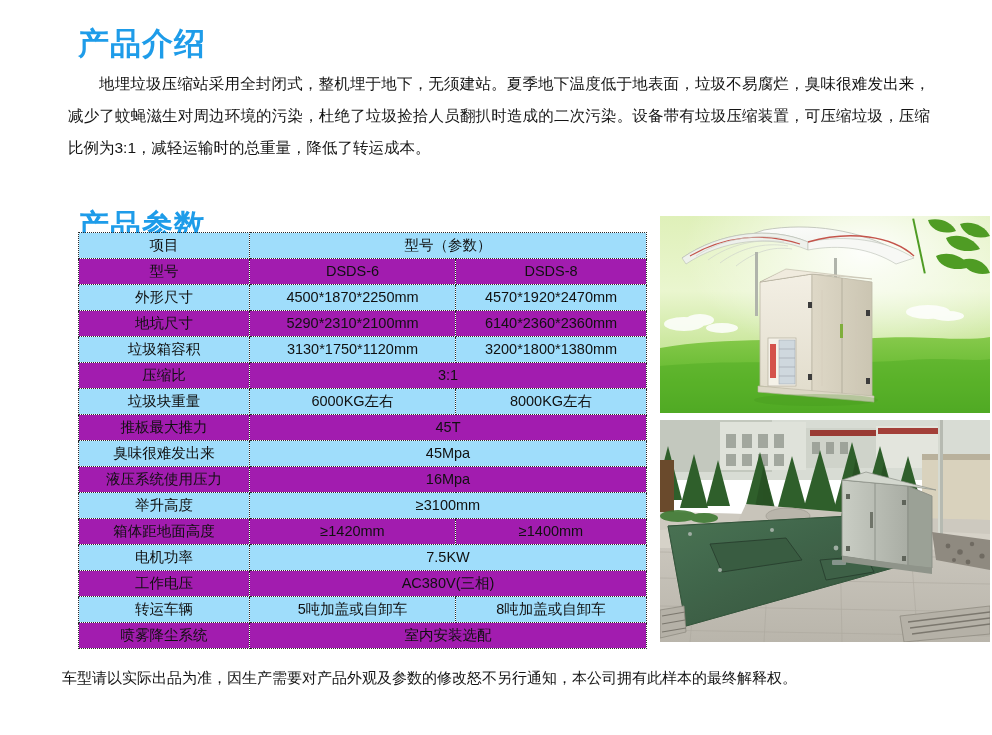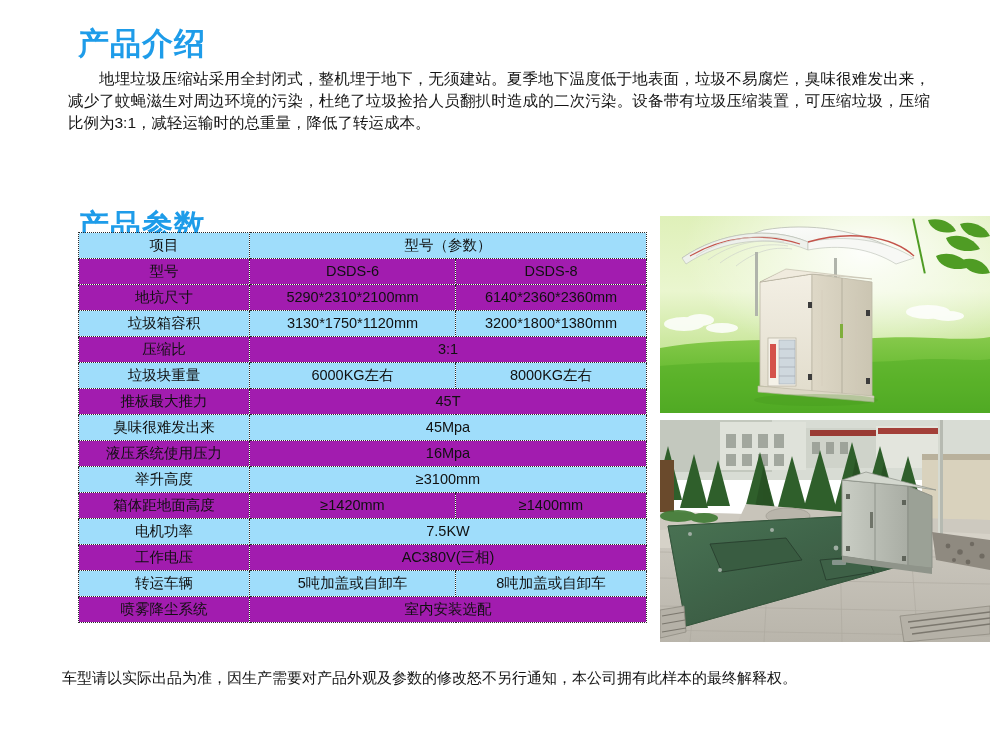--- a/index.html
+++ b/index.html
@@ -33,21 +33,21 @@
   #intro-heading { left: 78px; top: 28px; }
   #params-heading { left: 78px; top: 210px; }
 
   
   .intro-paragraph {
     position: absolute;
     left: 68px;
     top: 68px;
     width: 862px;
     font-size: 15.5px;
-    line-height: 22px;
+    line-height: 32px;
     text-indent: 2em;
     text-align: justify;
     text-justify: inter-ideograph;
     color: #141414;
   }
 
   
   .param-table-wrap {
     position: absolute;
     left: 78px;
@@ -129,20 +129,25 @@
       </colgroup>
       <tbody id="param-table-body">
         <tr class="row-blue">
           <td>项目</td>
           <td colspan="2">型号（参数）</td>
         </tr>
       <tr class="row-white">
             <td>型号</td>
             <td>DSDS-6</td>
             <td>DSDS-8</td>
+          </tr>
+          <tr class="row-blue">
+            <td>外形尺寸</td>
+            <td>4500*1870*2250mm</td>
+            <td>4570*1920*2470mm</td>
           </tr>
           <tr class="row-white">
             <td>地坑尺寸</td>
             <td>5290*2310*2100mm</td>
             <td>6140*2360*2360mm</td>
           </tr>
           <tr class="row-blue">
             <td>垃圾箱容积</td>
             <td>3130*1750*1120mm</td>
             <td>3200*1800*1380mm</td>

